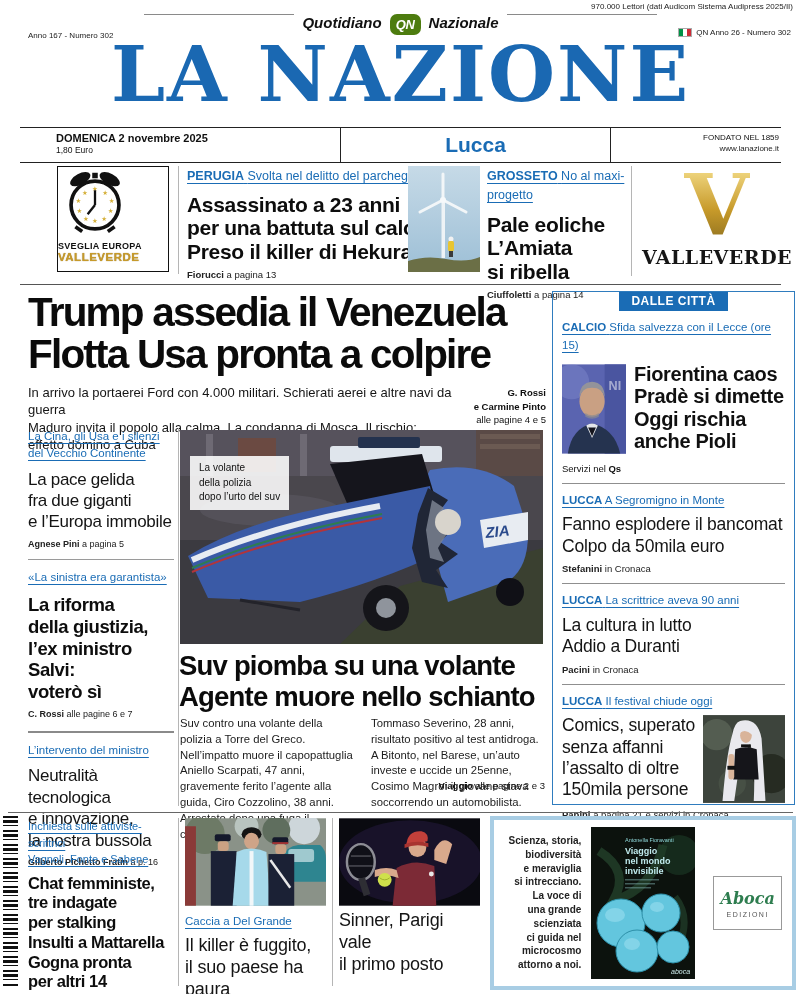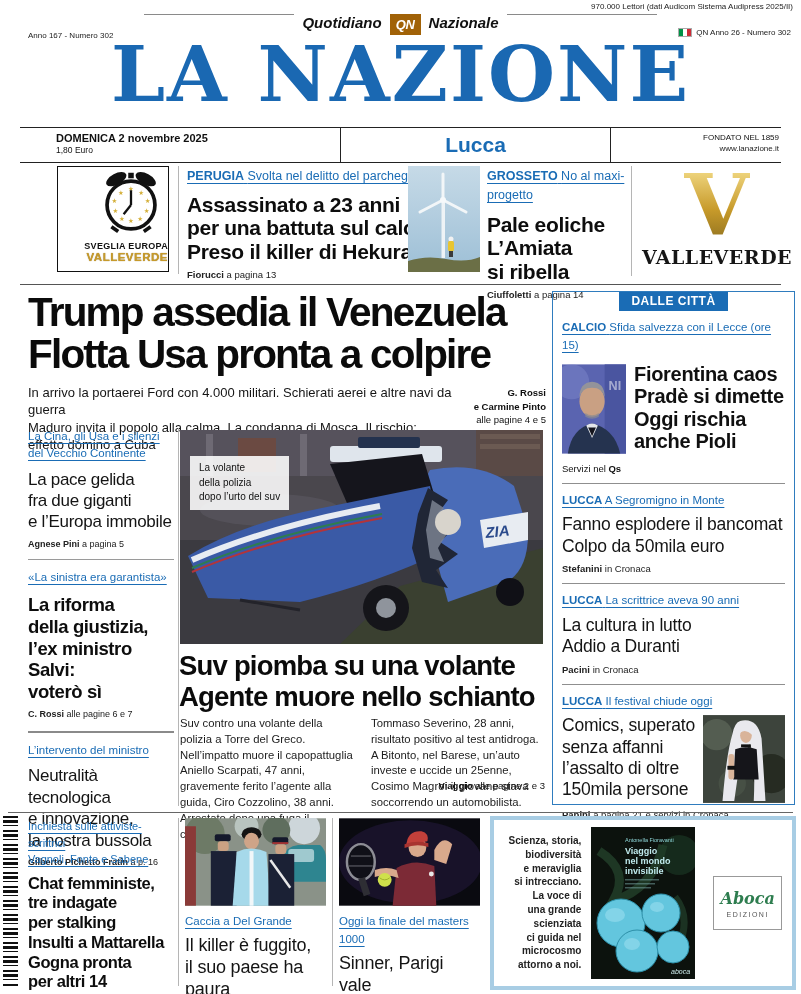--- a/index.html
+++ b/index.html
@@ -12,38 +12,38 @@
   body{font-family:"Liberation Sans", sans-serif;}
   .page{position:relative;width:801px;height:994px;background:#fff;margin:0 auto;overflow:hidden;color:var(--ink);}
   .abs{position:absolute;}
   .ml{white-space:pre-line;}
 
   
   .readers{top:2px;right:8px;font-size:8px;color:#222;}
   .brandrow{top:14px;left:0;width:100%;display:flex;align-items:flex-start;justify-content:center;gap:8px;}
   .brandrule{height:1px;background:#8a8a8a;width:150px;}
   .brand-q, .brand-n{font-size:15px;font-weight:700;font-style:italic;color:#111;}
-  .qn-logo{width:31px;height:21px;background:#a16207;border-radius:0;color:#fff;font-weight:700;font-style:italic;font-size:13px;display:flex;align-items:center;justify-content:center;letter-spacing:-0.5px;}
+  .qn-logo{width:31px;height:21px;background:#4d7c0f;border-radius:7px;color:#fff;font-weight:700;font-style:italic;font-size:13px;display:flex;align-items:center;justify-content:center;letter-spacing:-0.5px;}
   .issueL{top:31px;left:28px;font-size:8px;color:#222;}
   .issueR{top:28px;right:10px;font-size:8px;color:#222;display:flex;align-items:center;gap:4px;}
   .flag{width:14px;height:9px;display:inline-block;background:linear-gradient(90deg,#009246 0 33%,#ffffff 33% 66%,#ce2b37 66% 100%);border:0.5px solid #aaa;}
   .masthead{top:36px;left:0;width:100%;text-align:center;font-family:"DejaVu Serif", serif;font-weight:700;font-size:77px;letter-spacing:2px;color:#1a68b2;line-height:1;}
 
   
   .datebar{top:127px;left:20px;width:761px;height:36px;border-top:1px solid #222;border-bottom:1.5px solid #222;display:flex;align-items:stretch;}
   .db-left{width:320px;padding:4px 2px 0 36px;}
   .db-date{font-size:11px;font-weight:700;}
   .db-price{font-size:8.5px;margin-top:1px;}
   .db-center{flex:1;border-left:1px solid #222;border-right:1px solid #222;display:flex;align-items:center;justify-content:center;}
   .db-ed{color:var(--blue);font-weight:700;font-size:21px;}
   .db-right{width:170px;text-align:right;padding:5px 2px 0 0;font-size:8px;line-height:1.35;}
   .db-right .url{color:#222;}
 
   
-  .adbox1{top:166px;left:57px;width:112px;height:106px;border:1.5px solid #111;display:flex;flex-direction:column;align-items:flex-end;padding-top:3px;}
+  .adbox1{top:166px;left:57px;width:112px;height:106px;border:1.5px solid #111;display:flex;flex-direction:column;align-items:flex-start;padding-top:3px;}
   .adbox1 .l1{font-size:9px;font-weight:800;letter-spacing:0.3px;color:#111;margin-top:1px;}
   .adbox1 .l2{font-size:11.5px;font-weight:800;letter-spacing:0.5px;color:var(--gold);text-shadow:0 0 1px #8a6d1f;}
   .vdiv{width:1px;background:#b5b5b5;}
   .tr-div1{top:166px;left:178px;height:108px;}
   .tr-div2{top:166px;left:631px;height:110px;}
   .perugia{top:167px;left:187px;width:264px;}
   .kicker{color:var(--blue);font-size:12.5px;font-weight:500;text-decoration:underline;text-decoration-thickness:1px;text-underline-offset:3px;line-height:1.55;}
   .kicker .tag{font-weight:800;}
   .hl-b{font-weight:800;color:#0d0d0d;letter-spacing:-0.3px;}
   .perugia .hl-b{font-size:21px;line-height:1.1;margin-top:7px;}
@@ -492,21 +492,20 @@
         <path d="M66 26 Q78 22 90 25 L90 29 Q78 25 66 30 Z" fill="#a83430"></path>
         <ellipse cx="22" cy="44" rx="14" ry="18" fill="#101018" stroke="#8d8d95" stroke-width="2.5"></ellipse>
         <line x1="12" y1="38" x2="32" y2="38" stroke="#6a6a72" stroke-width="1"></line>
         <line x1="10" y1="48" x2="34" y2="48" stroke="#6a6a72" stroke-width="1"></line>
         <rect x="22" y="60" width="7" height="18" fill="#2e2e34" transform="rotate(-18 25 69)"></rect>
         <circle cx="46" cy="62" r="7" fill="#cfe04b"></circle>
         <path d="M41 60 Q46 64 51 60" stroke="#9fae2e" stroke-width="1" fill="none"></path>
         <circle cx="93" cy="56" r="2.5" fill="#e8e8e8"></circle>
       </svg>
     </span>
-    <div class="kicker">Oggi la finale del masters 1000</div>
     <div class="hl-r ml">Sinner, Parigi vale
 il primo posto</div>
     
   </div>
 
   <div class="abs adbook">
     <div class="ab-text ml">Scienza, storia,
 biodiversità
 e meraviglia
 si intrecciano.

